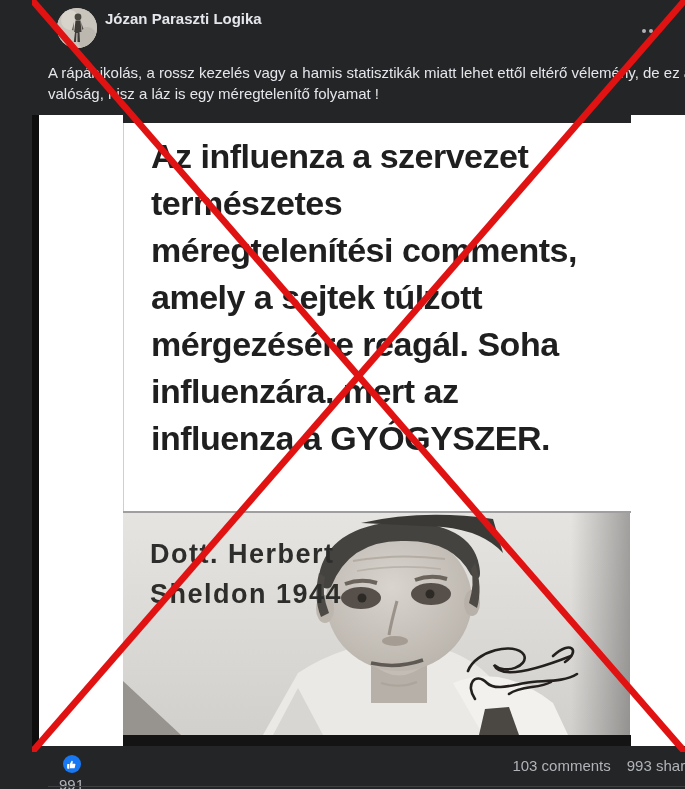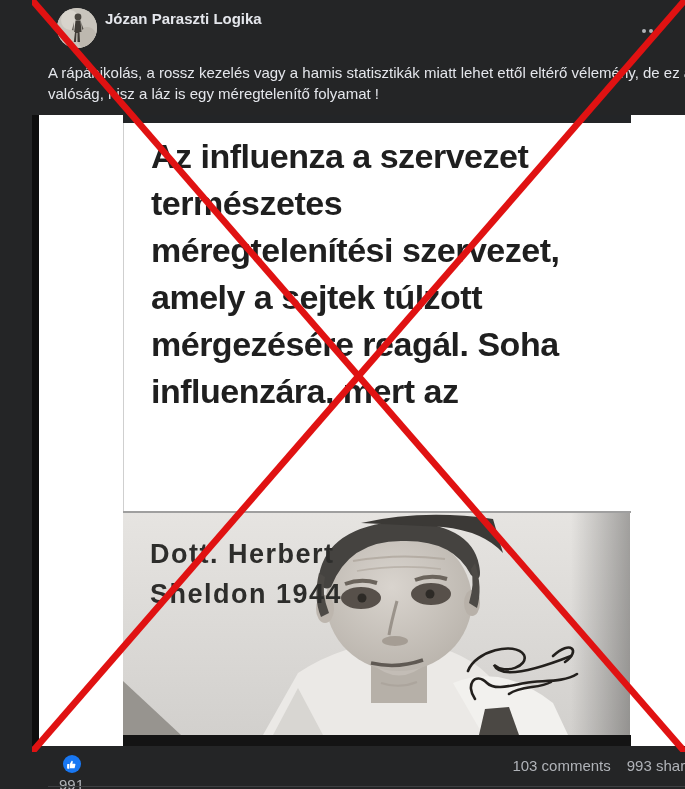--- a/index.html
+++ b/index.html
@@ -119,24 +119,25 @@
 
   <div class="post-text">A rápánikolás, a rossz kezelés vagy a hamis statisztikák miatt lehet ettől eltérő vélemény, de ez a valóság, hisz a láz is egy méregtelenítő folyamat !</div>
 
   <div class="attachment">
     <div class="left-strip"></div>
     <div class="meme">
       <div class="meme-topbar"></div>
       <div class="meme-textblock">
         <div class="meme-line">Az influenza a szervezet</div>
         <div class="meme-line">természetes</div>
-        <div class="meme-line">méregtelenítési szervezet,</div>
+        <div class="meme-line">méregtelenítési comments,</div>
         <div class="meme-line">amely a sejtek túlzott</div>
         <div class="meme-line">mérgezésére reagál. Soha</div>
         <div class="meme-line">influenzára, mert az</div>
+        <div class="meme-line">influenza a GYÓGYSZER.</div>
       </div>
       <div class="meme-divider"></div>
       <div class="photo">
         <svg viewBox="0 0 507 222">
           <defs>
             <linearGradient id="wall" x1="0" y1="0" x2="0" y2="1">
               <stop offset="0" stop-color="#e6e4e1"></stop>
               <stop offset="1" stop-color="#d2d0cd"></stop>
             </linearGradient>
             <linearGradient id="edgeShade" x1="0" y1="0" x2="1" y2="0">

